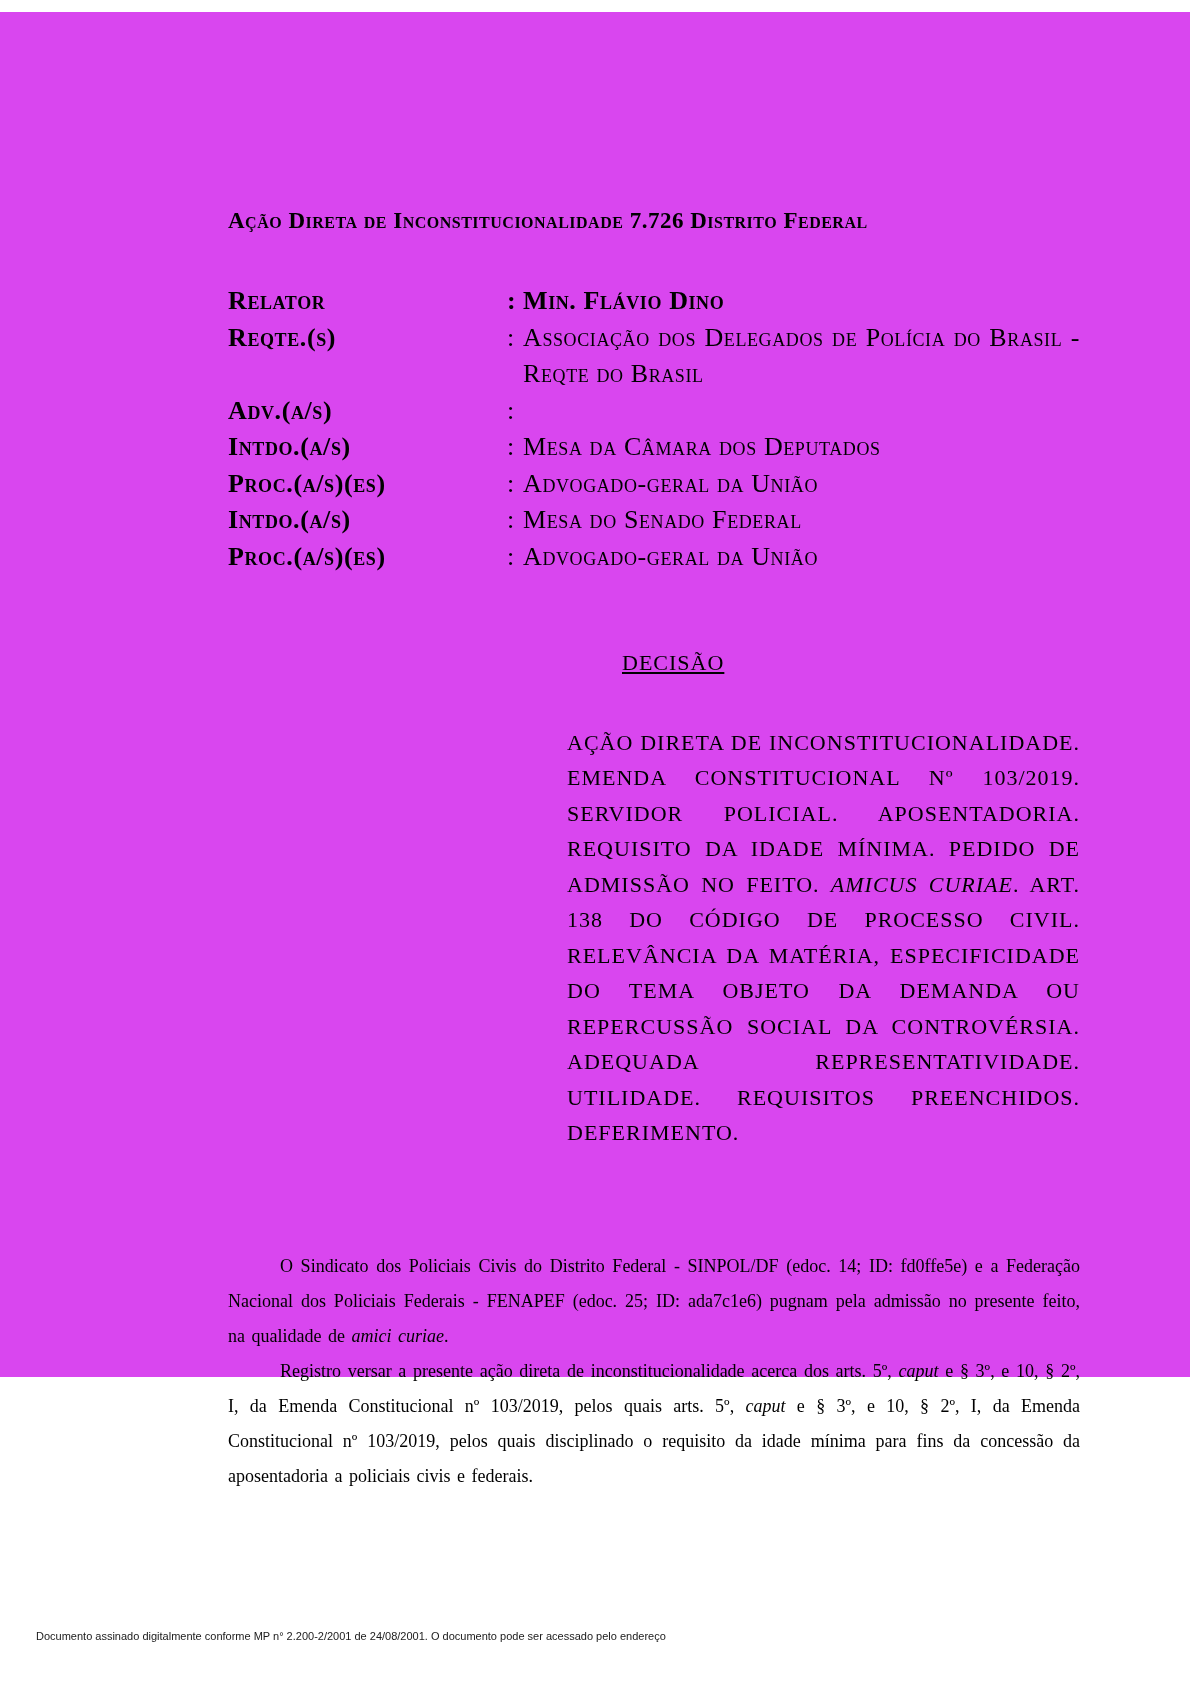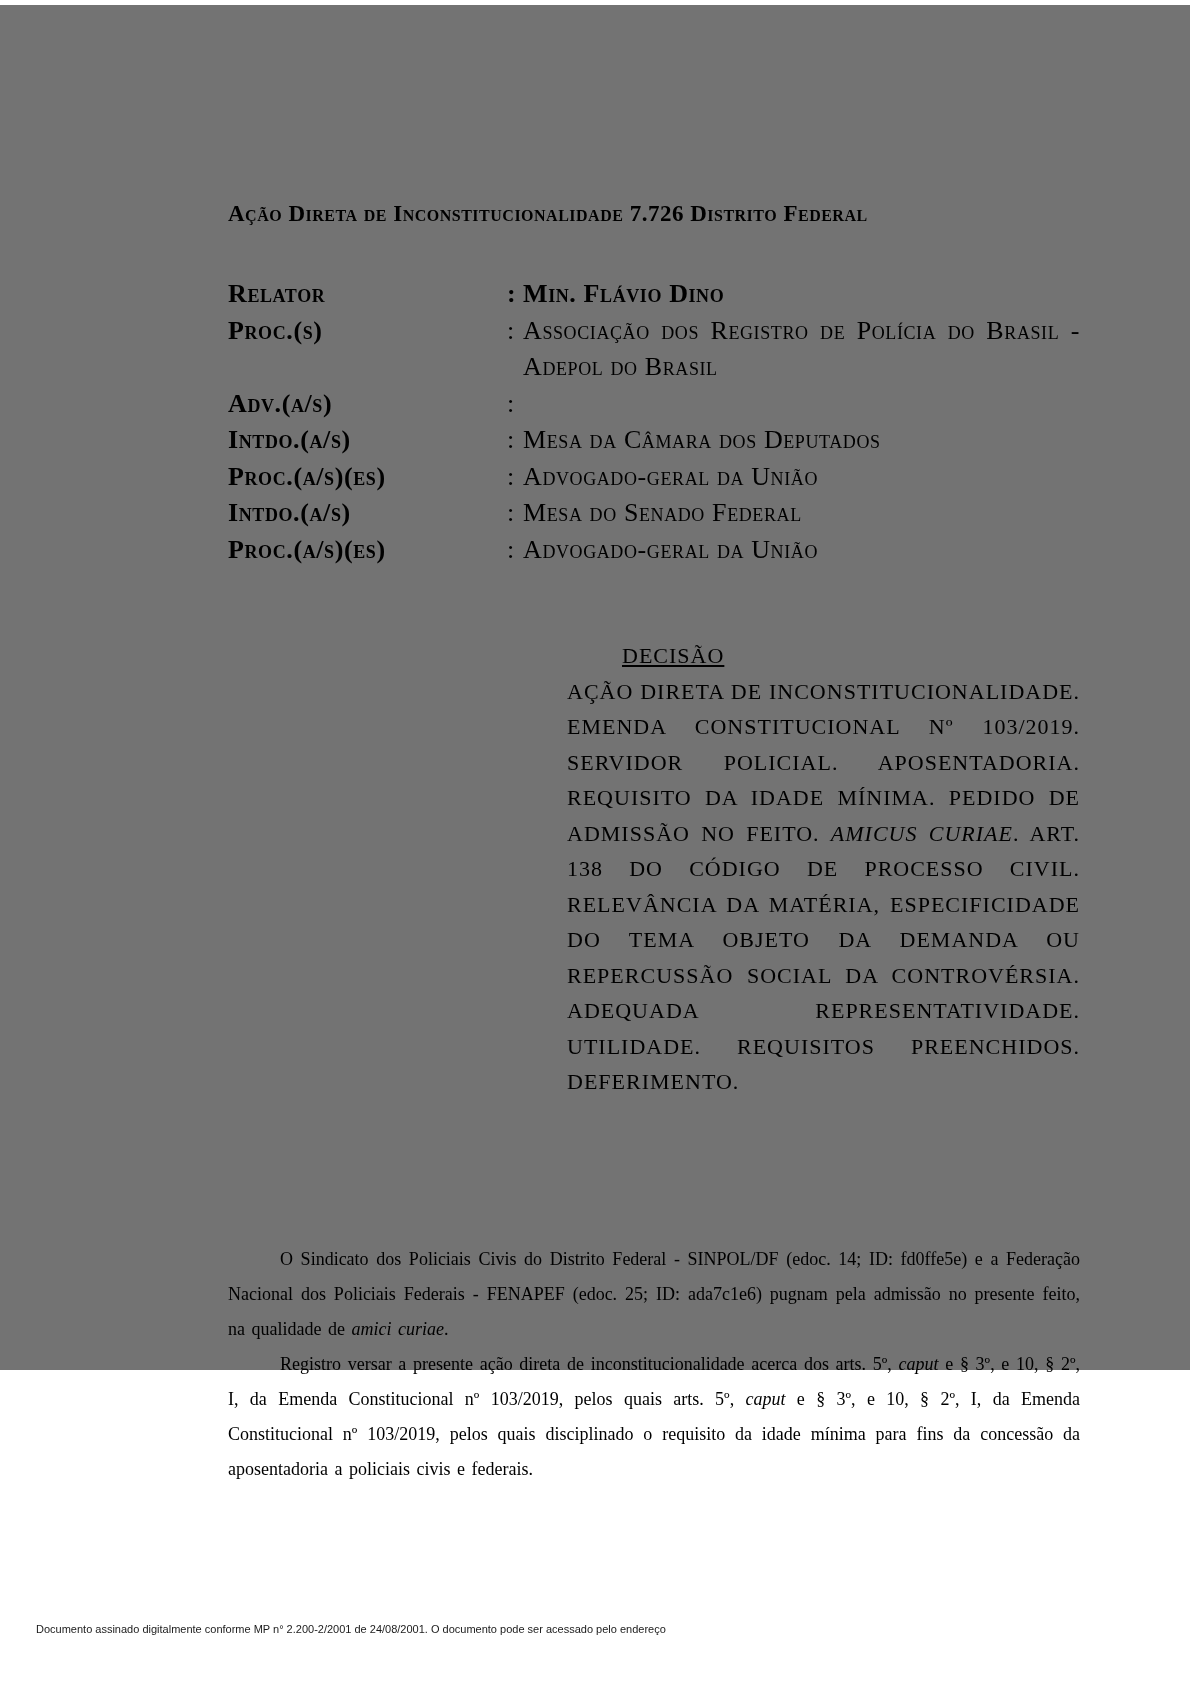--- a/index.html
+++ b/index.html
@@ -5,23 +5,23 @@
   * { margin: 0; padding: 0; box-sizing: border-box; }
   html, body { background: #ffffff; }
   body {
     width: 1190px; height: 1683px;
     font-family: "Liberation Serif", "DejaVu Serif", serif;
     color: #000000;
     position: relative;
     overflow: hidden;
   }
   .page {
-    position: absolute; top: 5px; left: 0;
+    position: absolute; top: 12px; left: 0;
     width: 1190px; height: 1365px;
-    background: #737373;
+    background: #d946ef;
   }
 
   
   .doc-title {
     position: absolute; left: 228px; top: 196px; width: 860px;
     font-size: 23px; font-weight: bold;
     font-variant: small-caps;
     letter-spacing: 0.5px;
     white-space: nowrap;
   }
@@ -45,21 +45,21 @@
 
   
   .decision-block {
     position: absolute; left: 567px; top: 633px; width: 513px;
     font-size: 22px; line-height: 35.5px;
     letter-spacing: 1px;
     font-family: Liberation Serif, serif;
   }
   .decision-heading { padding-left: 55px; }
   .decision-heading span { text-decoration: underline; }
-  .ementa { text-align: justify; }
+  .ementa { text-align: justify; margin-top: 44px; }
   .ementa .it { font-style: italic; }
 
   
   .body-text {
     position: absolute; left: 228px; top: 1237px; width: 852px;
     font-size: 18px; line-height: 35px;
     word-spacing: 2px;
   }
   .body-text p {
     text-align: justify;
@@ -82,23 +82,23 @@
 
   <div class="doc-title">Ação Direta de Inconstitucionalidade 7.726 Distrito Federal</div>
 
   <div class="parties">
     <div class="party-row bold-row">
       <span class="party-label">Relator</span>
       <span class="party-sep">:</span>
       <span class="party-value">Min. Flávio Dino</span>
     </div>
     <div class="party-row">
-      <span class="party-label">Proc.(s)</span>
+      <span class="party-label">Reqte.(s)</span>
       <span class="party-sep">:</span>
-      <span class="party-value">Associação dos Registro de Polícia do Brasil - Adepol do Brasil</span>
+      <span class="party-value">Associação dos Delegados de Polícia do Brasil - Reqte do Brasil</span>
     </div>
     <div class="party-row">
       <span class="party-label">Adv.(a/s)</span>
       <span class="party-sep">:</span>
     </div>
     <div class="party-row">
       <span class="party-label">Intdo.(a/s)</span>
       <span class="party-sep">:</span>
       <span class="party-value">Mesa da Câmara dos Deputados</span>
     </div>

